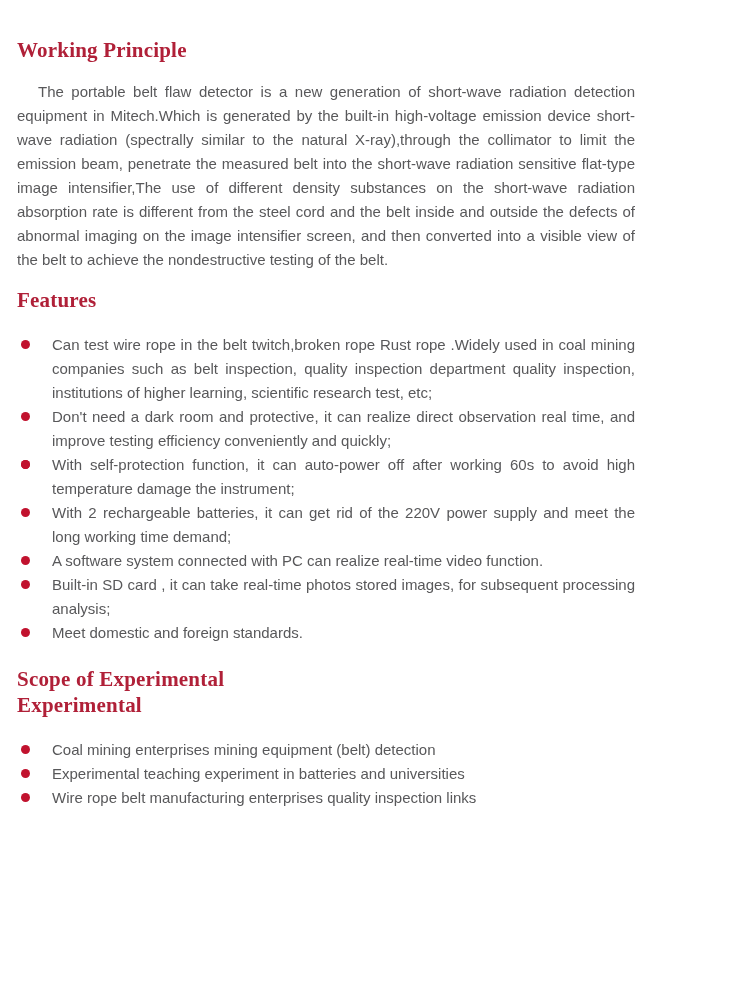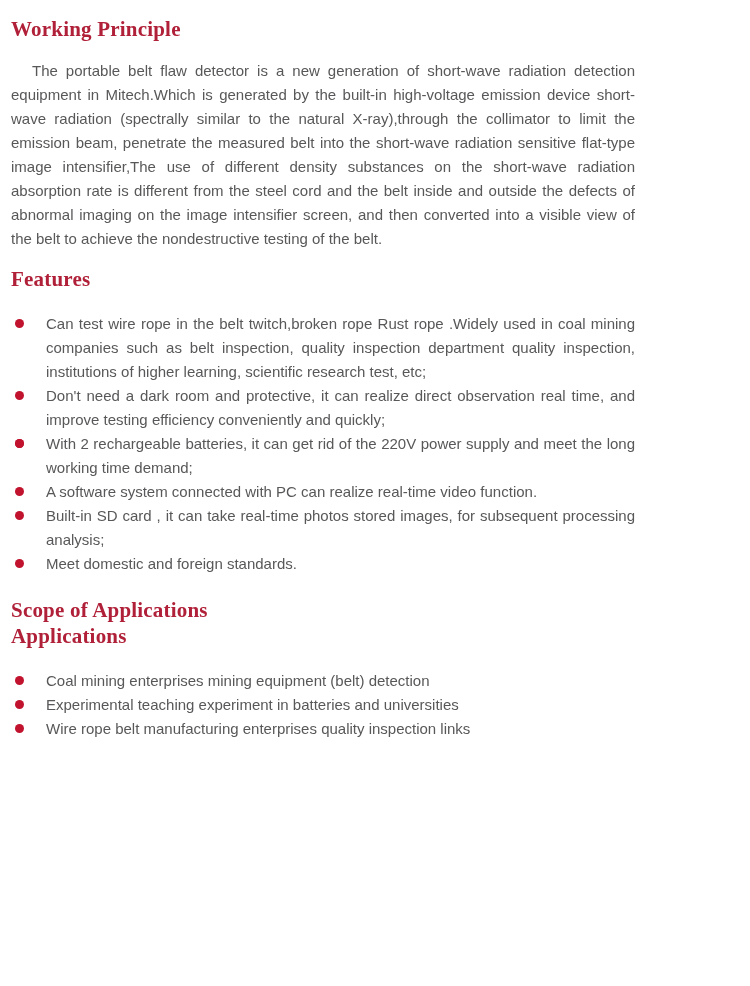--- a/index.html
+++ b/index.html
@@ -14,21 +14,22 @@
     width: 750px;
     min-height: 986px;
     background: var(--page-bg);
     font-family: "Liberation Sans", "DejaVu Sans", sans-serif;
     font-size: 15px;
     line-height: 24px;
     color: var(--body-color);
   }
   main.page {
     width: 660px;
-    padding: 16px 25px 10px 11px;
+    padding: 16px 25px 10px 17px;
+    margin-top: 21px;
   }
   h2.section-heading {
     font-family: "Liberation Serif", "DejaVu Serif", serif;
     font-weight: 700;
     font-size: 21px;
     line-height: 26px;
     letter-spacing: 0.2px;
     color: var(--heading-color);
     margin: 0;
   }
@@ -64,30 +65,31 @@
     <section>
       <h2 class="section-heading">Working Principle</h2>
       <p class="body-paragraph">The portable belt flaw detector is a new generation of short-wave radiation detection equipment in Mitech.Which is generated by the built-in high-voltage emission device short-wave radiation (spectrally similar to the natural X-ray),through the collimator to limit the emission beam, penetrate the measured belt into the short-wave radiation sensitive flat-type image intensifier,The use of different density substances on the short-wave radiation absorption rate is different from the steel cord and the belt inside and outside the defects of abnormal imaging on the image intensifier screen, and then converted into a visible view of the belt to achieve the nondestructive testing of the belt.</p>
     </section>
     <section>
       <h2 class="section-heading">Features</h2>
       <ul class="bullet-list">
         <li class="bullet-item"><span class="bullet-dot"></span><span>Can test wire rope in the belt twitch,broken rope Rust rope .Widely used in coal mining companies such as belt inspection, quality inspection department quality inspection, institutions of higher learning, scientific research test, etc;</span></li>
         <li class="bullet-item"><span class="bullet-dot"></span><span>Don't need a dark room and protective, it can realize direct observation real time, and improve testing efficiency conveniently and quickly;</span></li>
         <li class="bullet-item"><span class="bullet-dot"></span></li>
+        <li class="bullet-item"><span class="bullet-dot"></span><span>With self-protection function, it can auto-power off after working 60s to avoid high temperature damage the instrument;</span></li>
         <li class="bullet-item"><span class="bullet-dot"></span><span>With 2 rechargeable batteries, it can get rid of the 220V power supply and meet the long working time demand;</span></li>
         <li class="bullet-item"><span class="bullet-dot"></span><span>A software system connected with PC can realize real-time video function.</span></li>
         <li class="bullet-item"><span class="bullet-dot"></span><span>Built-in SD card , it can take real-time photos stored images, for subsequent processing analysis;</span></li>
         <li class="bullet-item"><span class="bullet-dot"></span><span>Meet domestic and foreign standards.</span></li>
       </ul>
     </section>
     <section>
-      <h2 class="section-heading">Scope of Applications</h2>
+      <h2 class="section-heading">Scope of Experimental</h2>
     </section>
     <section>
-      <h2 class="section-heading">Applications</h2>
+      <h2 class="section-heading">Experimental</h2>
       <ul class="bullet-list">
         <li class="bullet-item"><span class="bullet-dot"></span><span>Coal mining enterprises mining equipment (belt) detection</span></li>
         <li class="bullet-item"><span class="bullet-dot"></span><span>Experimental teaching experiment in batteries and universities</span></li>
         <li class="bullet-item"><span class="bullet-dot"></span><span>Wire rope belt manufacturing enterprises quality inspection links</span></li>
       </ul>
     </section>
   </main>
 
 </body></html>

